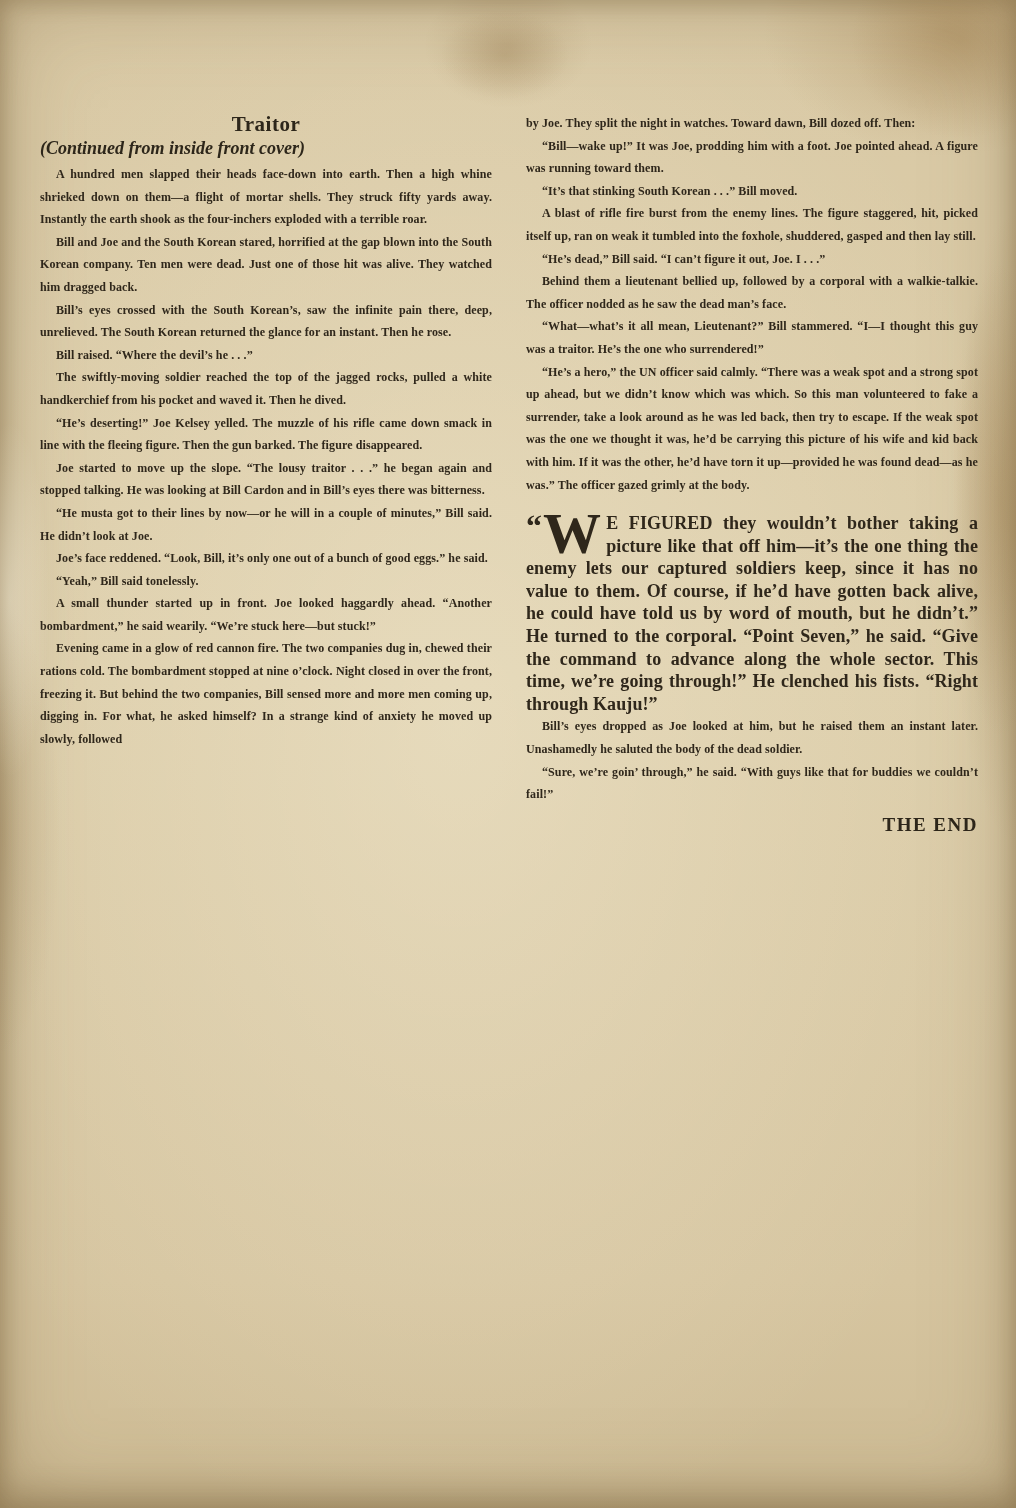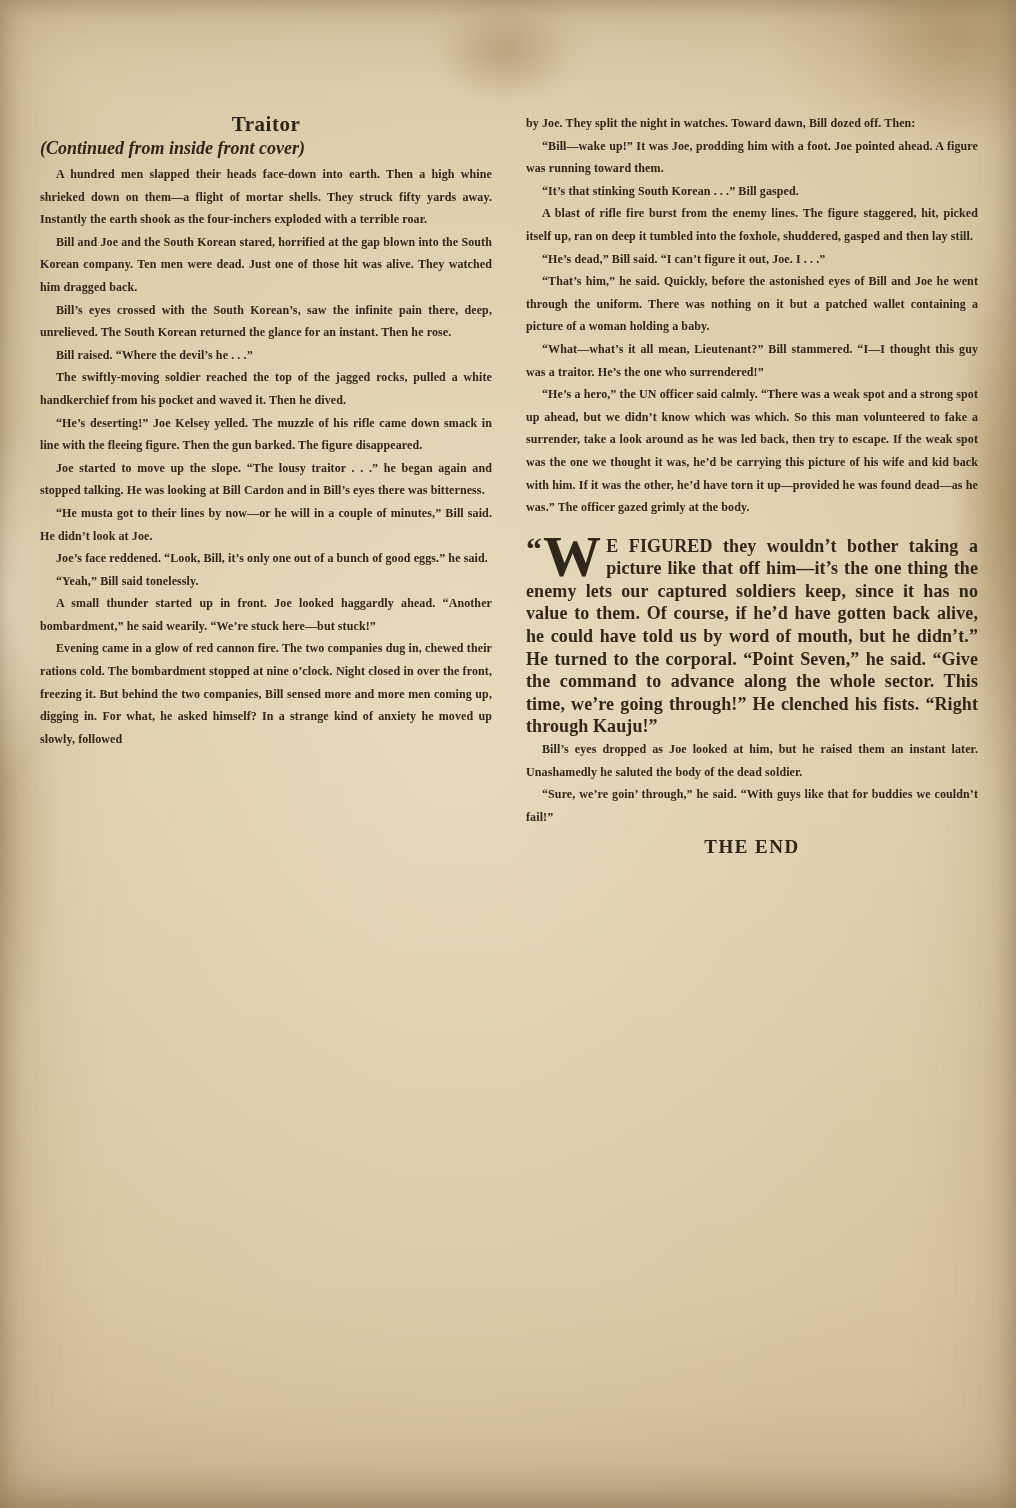--- a/index.html
+++ b/index.html
@@ -99,21 +99,21 @@
   }
   .dc-letter {
     float: left;
     font-size: 58px;
     line-height: 44px;
     font-weight: bold;
     margin-right: 5px;
     color: #2f271b;
   }
   .the-end {
-    text-align: center;
+    text-align: right;
     font-size: 19px;
     font-weight: bold;
     color: #2d261a;
     letter-spacing: 1.5px;
     margin-top: 8px;
   }
 </style>
 </head>
 <body>
 
@@ -140,24 +140,24 @@
           <p class="para">“Yeah,” Bill said tonelessly.</p>
           <p class="para">A small thunder started up in front. Joe looked haggardly ahead. “Another bombardment,” he said wearily. “We’re stuck here—but stuck!”</p>
           <p class="para">Evening came in a glow of red cannon fire. The two companies dug in, chewed their rations cold. The bombardment stopped at nine o’clock. Night closed in over the front, freezing it. But behind the two companies, Bill sensed more and more men coming up, digging in. For what, he asked himself? In a strange kind of anxiety he moved up slowly, followed</p>
         </div>
     </div>
 
     <div class="col col-right">
       <div class="paras paras-top">
           <p class="para">by Joe. They split the night in watches. Toward dawn, Bill dozed off. Then:</p>
           <p class="para">“Bill—wake up!” It was Joe, prodding him with a foot. Joe pointed ahead. A figure was running toward them.</p>
-          <p class="para">“It’s that stinking South Korean . . .” Bill gasped.</p>
-          <p class="para">A blast of rifle fire burst from the enemy lines. The figure staggered, hit, picked itself up, ran on deep it tumbled into the foxhole, shuddered, gasped and then lay still.</p>
+          <p class="para">“It’s that stinking South Korean . . .” Bill moved.</p>
+          <p class="para">A blast of rifle fire burst from the enemy lines. The figure staggered, hit, picked itself up, ran on weak it tumbled into the foxhole, shuddered, gasped and then lay still.</p>
           <p class="para">“He’s dead,” Bill said. “I can’t figure it out, Joe. I . . .”</p>
-          <p class="para">“That’s him,” he said. Quickly, before the astonished eyes of Bill and Joe he went through the uniform. There was nothing on it but a patched wallet containing a picture of a woman holding a baby.</p>
+          <p class="para">Behind them a lieutenant bellied up, followed by a corporal with a walkie-talkie. The officer nodded as he saw the dead man’s face.</p>
           <p class="para">“What—what’s it all mean, Lieutenant?” Bill stammered. “I—I thought this guy was a traitor. He’s the one who surrendered!”</p>
           <p class="para">“He’s a hero,” the UN officer said calmly. “There was a weak spot and a strong spot up ahead, but we didn’t know which was which. So this man volunteered to fake a surrender, take a look around as he was led back, then try to escape. If the weak spot was the one we thought it was, he’d be carrying this picture of his wife and kid back with him. If it was the other, he’d have torn it up—provided he was found dead—as he was.” The officer gazed grimly at the body.</p>
         </div>
 
       <div class="dropcap-para">
         <span class="dc-quote">“</span><span class="dc-letter">W</span><span class="dc-lead">E FIGURED</span><span> they wouldn’t bother taking a picture like that off him—it’s the one thing the enemy lets our captured soldiers keep, since it has no value to them. Of course, if he’d have gotten back alive, he could have told us by word of mouth, but he didn’t.” He turned to the corporal. “Point Seven,” he said. “Give the command to advance along the whole sector. This time, we’re going through!” He clenched his fists. “Right through Kauju!”</span>
       </div>
 
       <div class="paras">
           <p class="para">Bill’s eyes dropped as Joe looked at him, but he raised them an instant later. Unashamedly he saluted the body of the dead soldier.</p>

